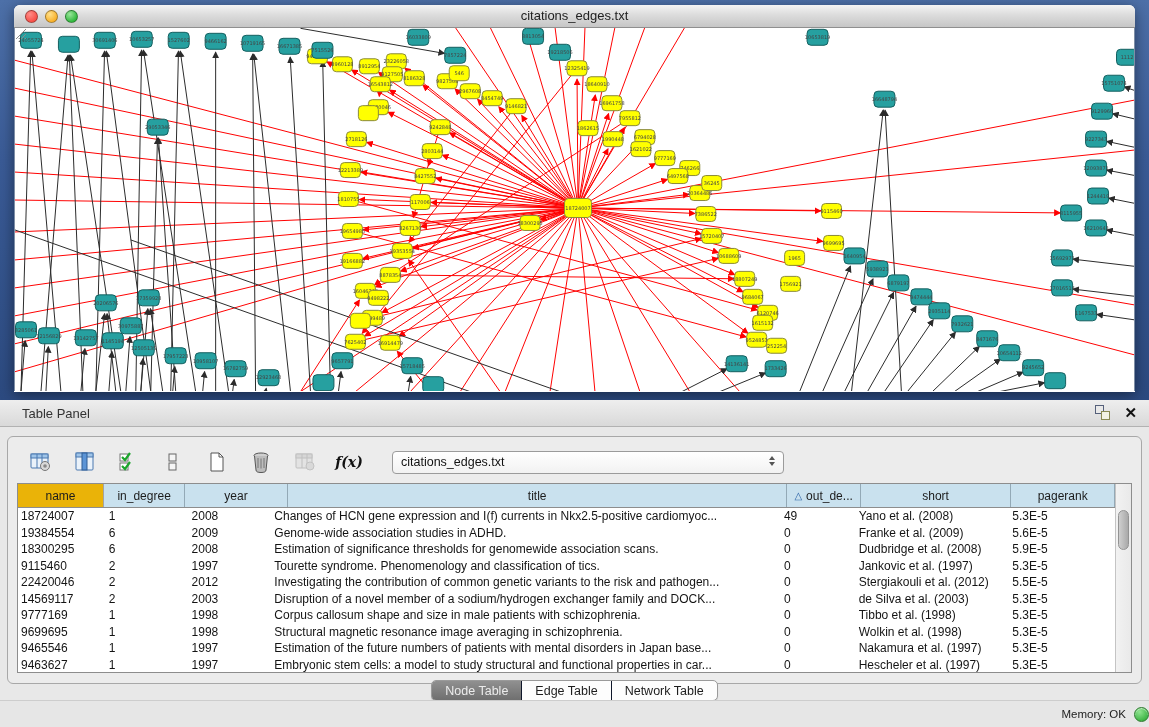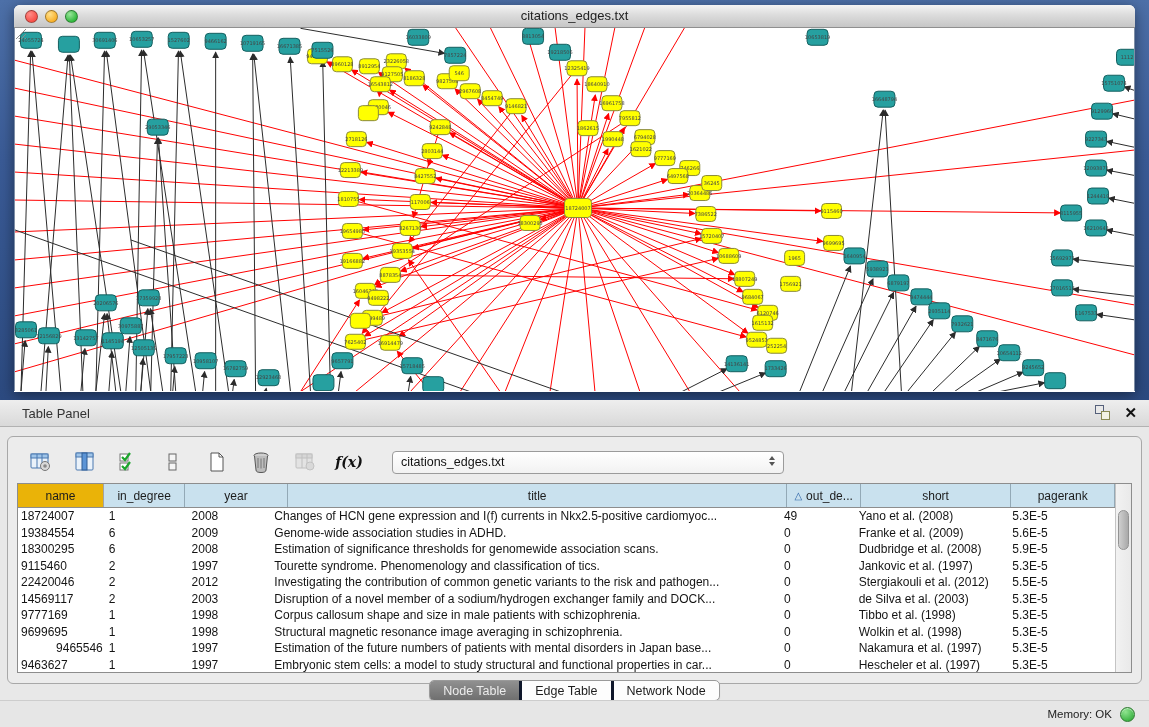--- a/index.html
+++ b/index.html
@@ -64,26 +64,26 @@
   .td { overflow:hidden; white-space:nowrap; padding:0 3px; }
   .td.c { text-align:left; }
   .vscroll { position:absolute; right:0; top:0; bottom:0; width:16px; background:linear-gradient(90deg,#f2f2f2,#e9e9e9);
     border-left:1px solid #c4c4c4; }
   .vthumb { position:absolute; left:2px; top:26px; width:11px; height:40px; border-radius:7px;
     background:linear-gradient(90deg,#cfcfcf,#a9a9a9); border:1px solid #939393; }
 
   .tabs-row { display:flex; justify-content:center; margin-top:7px; }
   .seg { display:inline-flex; border:1px solid #9a9a9a; border-radius:5px; overflow:hidden; height:21px;
     background:#fdfdfd; box-shadow:0 1px 1px rgba(0,0,0,.12); }
-  .seg .tab { padding:0 13px; font-size:12.5px; line-height:20px; color:#1d1d1d; border-left:3px solid #0f172a; }
+  .seg .tab { padding:0 13px; font-size:12.5px; line-height:20px; color:#1d1d1d; border-left:1px solid #0f172a; }
   .seg .tab:first-child { border-left:none; }
   .seg .tab.active { background:linear-gradient(180deg,#909090,#6f6f6f); color:#ececec; }
 
   .status-bar { position:absolute; left:0; bottom:0; width:100%; height:27px; background:#e6e6e6;
-    border-top:1px solid #cdcdcd; display:flex; align-items:center; justify-content:flex-end; padding-right:14px; gap:8px; }
+    border-top:1px solid #cdcdcd; display:flex; align-items:center; justify-content:flex-end; gap:8px; }
   .mem-label { font-size:11.5px; color:#222; }
   .mem-dot { width:15px; height:15px; border-radius:50%; border:1px solid #2c7a2e;
     background:radial-gradient(circle at 35% 30%, #8fe48f, #3cb344 75%); box-shadow:inset 0 1px 1px rgba(255,255,255,.6); }
 </style>
 </head>
 <body>
 
 <div id="stage">
 
   <div class="desktop">
@@ -671,21 +671,21 @@
               <div class="tr">
                 <div class="td" style="width: 88px;">9699695</div>
                 <div class="td" style="width: 83px;">1</div>
                 <div class="td c" style="width: 83px;">1998</div>
                 <div class="td" style="width: 511px;">Structural magnetic resonance image averaging in schizophrenia.</div>
                 <div class="td" style="width: 75px;">0</div>
                 <div class="td c" style="width: 154px;">Wolkin et al. (1998)</div>
                 <div class="td c" style="width: 106px;">5.3E-5</div>
               </div>
               <div class="tr">
-                <div class="td" style="width: 88px; text-align: right;">9465546</div>
+                <div class="td" style="width: 88px;">9465546</div>
                 <div class="td" style="width: 83px;">1</div>
                 <div class="td c" style="width: 83px;">1997</div>
                 <div class="td" style="width: 511px;">Estimation of the future numbers of patients with mental disorders in Japan base...</div>
                 <div class="td" style="width: 75px;">0</div>
                 <div class="td c" style="width: 154px;">Nakamura et al. (1997)</div>
                 <div class="td c" style="width: 106px;">5.3E-5</div>
               </div>
               <div class="tr">
                 <div class="td" style="width: 88px;">9463627</div>
                 <div class="td" style="width: 83px;">1</div>
@@ -699,21 +699,21 @@
         </div>
         <div class="vscroll">
           <div class="vthumb"></div>
         </div>
       </div>
 
       <div class="tabs-row">
         <div class="seg" id="tabs">
             <div class="tab active">Node Table</div>
             <div class="tab">Edge Table</div>
-            <div class="tab">Network Node</div>
+            <div class="tab">Network Table</div>
           </div>
       </div>
     </div>
 
     <div class="status-bar">
       <span class="mem-label">Memory: OK</span>
       <span class="mem-dot"></span>
     </div>
   </div>
 </div>

